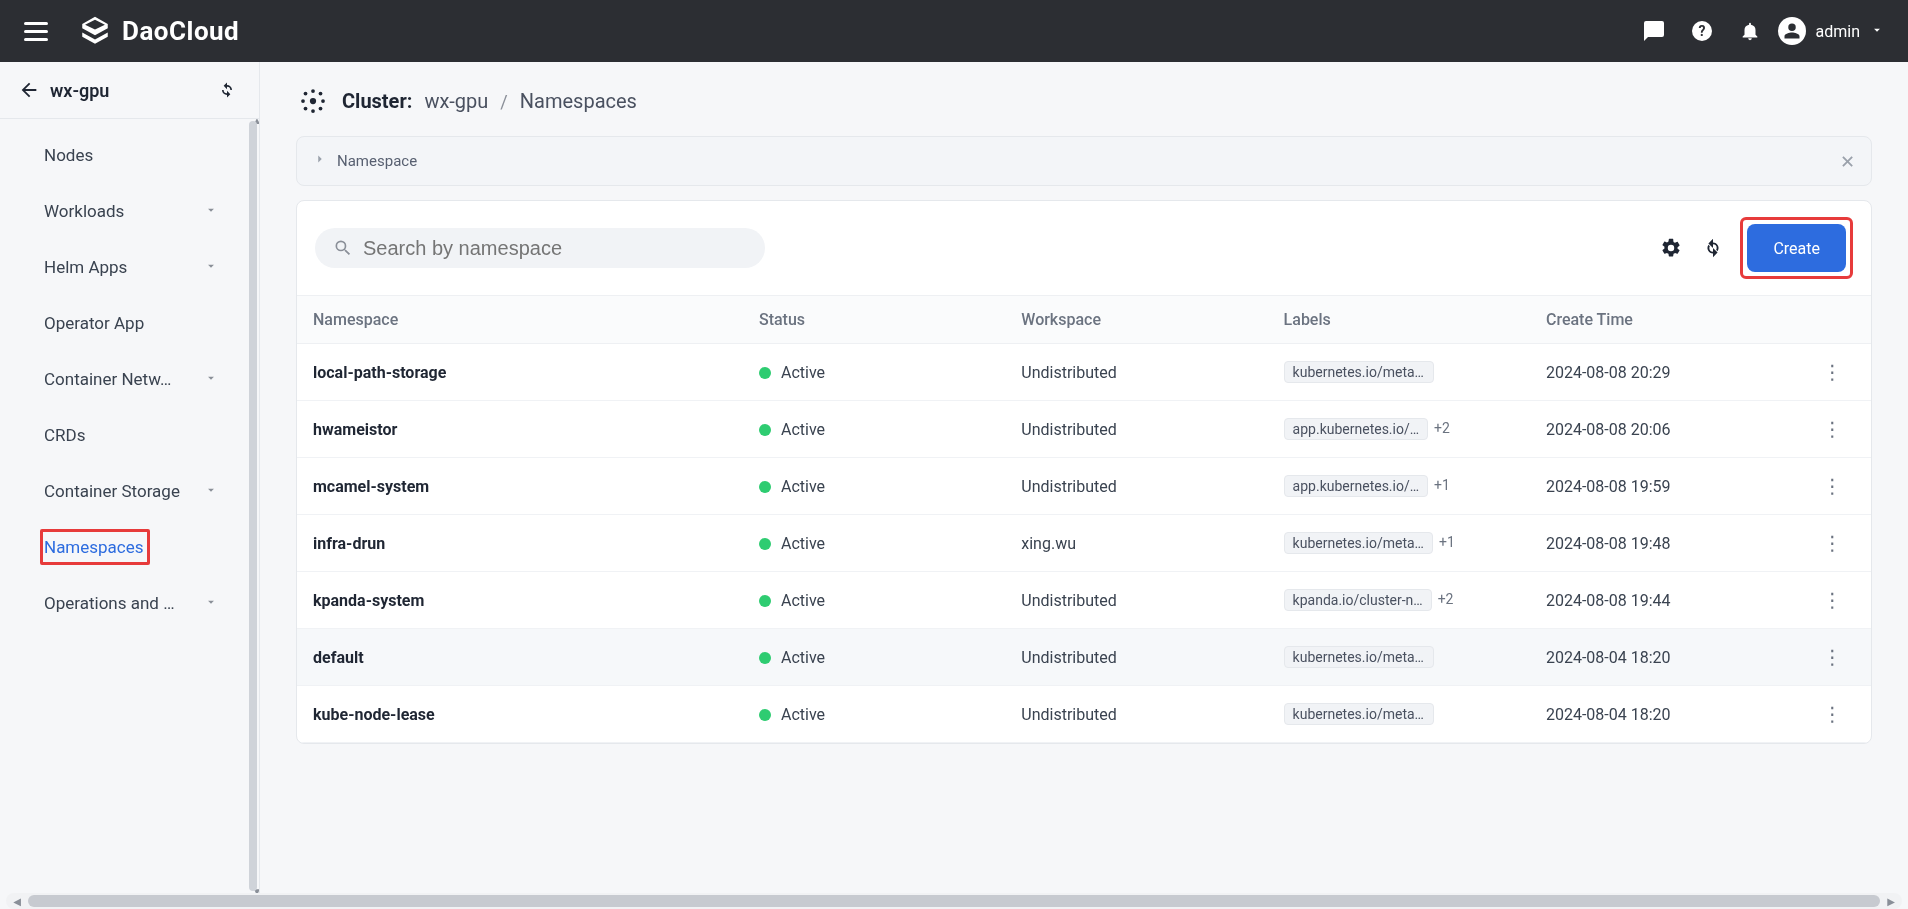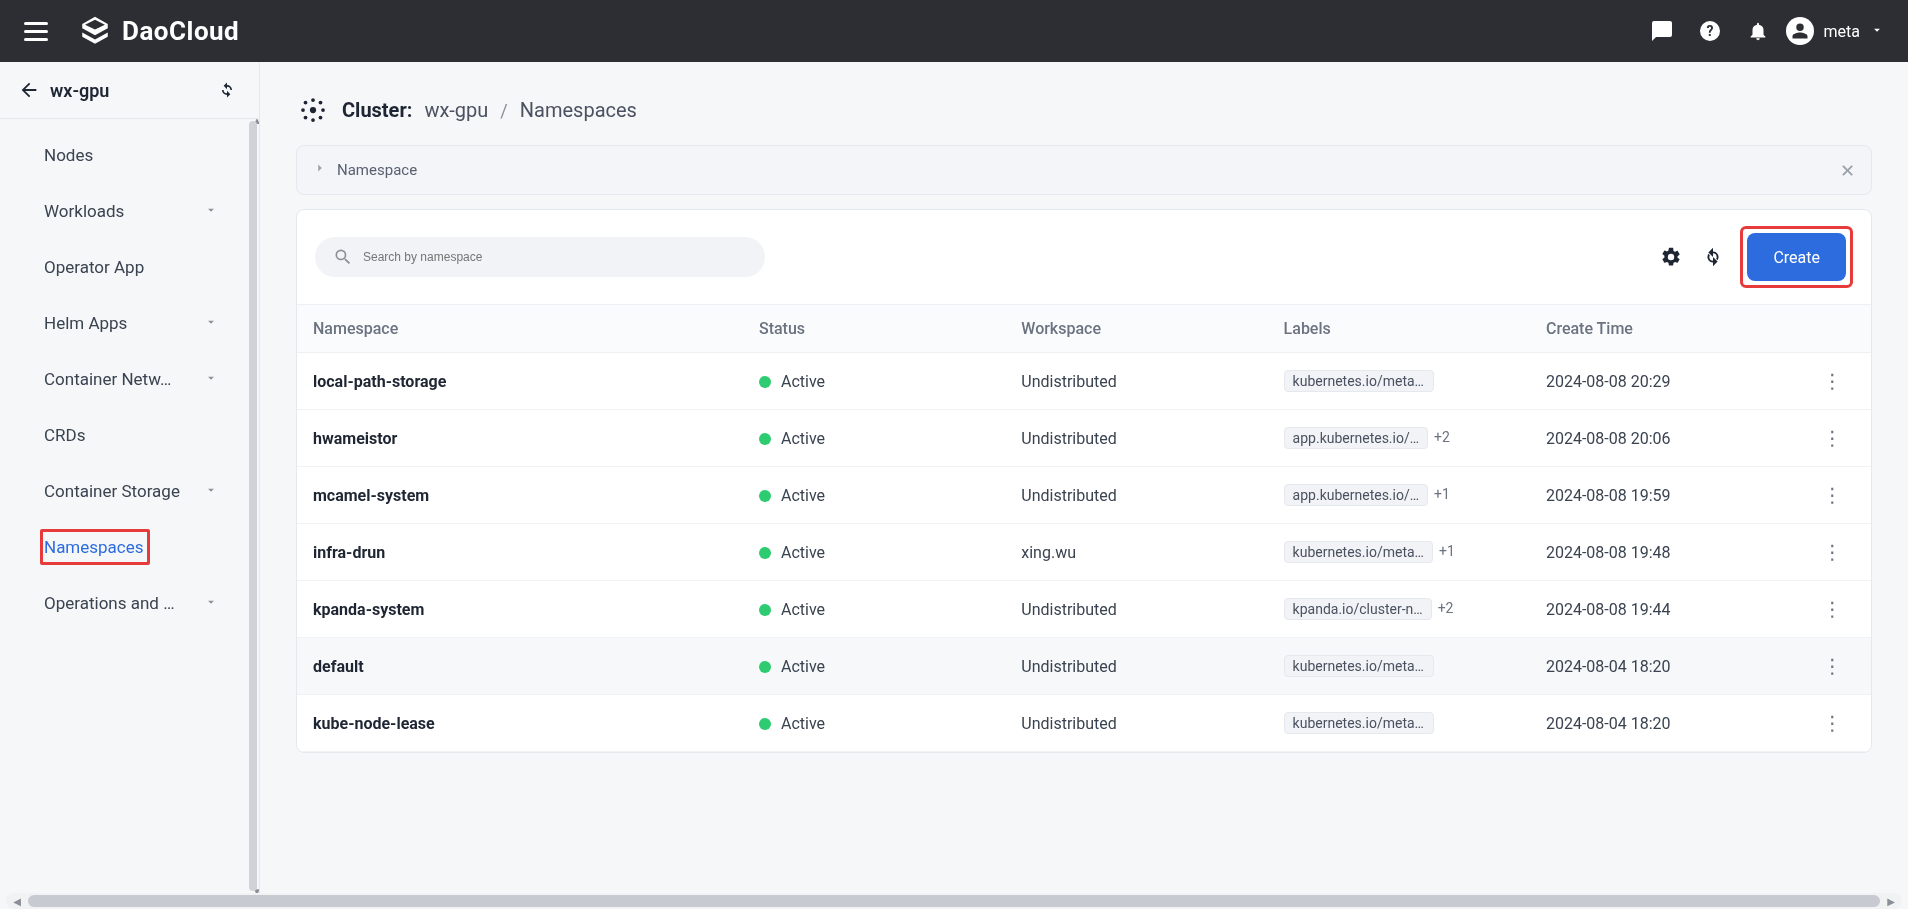--- a/index.html
+++ b/index.html
@@ -30,35 +30,35 @@
   .scroll-arrow-up, .scroll-arrow-down { position:absolute; right:-3px; font-size:10px; color:#8a8f98; cursor:pointer;}
   .scroll-arrow-up { top:-4px; }
   .scroll-arrow-down { bottom:-4px; }
   .nav-item { height:56px; display:flex; align-items:center; padding:0 20px 0 36px; font-size:17px; color:#3a4350; cursor:pointer; position:relative; width:232px;margin-left:8px;}
   .nav-item .chev { position:absolute; right:22px; top:50%; transform:translateY(-50%); color:#8a8f98; }
   .nav-item.active { color:#2d6cdf; }
   .nav-item.active .highlight { position:absolute; left:32px; top:10px; right:90px; bottom:10px; border:3px solid #e73b3b; border-radius:2px; pointer-events:none;}
   .nav-item .label { display:block; max-width:150px; white-space:nowrap; overflow:hidden; text-overflow:ellipsis; }
 
   
-  .main { flex:1; overflow:auto; padding:9px 0 0 0; position:relative; }
+  .main { flex:1; overflow:auto; padding:0 0 0 0; position:relative; }
   .crumb-bar { display:flex; align-items:center; padding:22px 36px 18px 36px; gap:12px; }
   .cluster-icon { width:34px; height:34px; display:flex; align-items:center; justify-content:center; }
   .crumb-bar .lbl { font-size:20px; font-weight:700; }
   .crumb-bar .link { font-size:20px; color:#4a5160; }
   .crumb-bar .sep { font-size:18px; color:#8a8f98; }
 
   .panel { margin:0 36px 14px 36px; background:#f3f5f8; border:1px solid #e5e8ec; border-radius:8px; height:50px; display:flex; align-items:center; padding:0 16px; color:#586071; font-size:15px;}
   .panel .chev-right { margin-right:10px; color:#9aa1ab;}
   .panel .close { margin-left:auto; color:#9aa1ab; font-size:18px; cursor:pointer;}
 
   .card { margin:0 36px; background:#fff; border:1px solid #e5e8ec; border-radius:8px; overflow:hidden;}
   .toolbar { display:flex; align-items:center; padding:16px 18px; gap:12px;}
   .search { background:#f1f3f6; border-radius:24px; height:40px; width:450px; display:flex; align-items:center; padding:0 18px; color:#8a8f98;}
-  .search input { border:none; background:transparent; outline:none; font-size:12px; margin-left:10px; flex:1; color:#3a4350;}
+  .search input { border:none; background:transparent; outline:none; font-size:20px; margin-left:10px; flex:1; color:#3a4350;}
   .toolbar .grow { flex:1; }
   .tool-icon { width:30px; height:30px; display:flex; align-items:center; justify-content:center; color:#3a4350; cursor:pointer;}
   .btn-yaml { background:#eef1f4; border-radius:8px; height:40px; padding:0 22px; font-size:16px; color:#3a4350; display:flex; align-items:center; cursor:pointer;}
   .btn-create { background:#2d6cdf; color:#fff; border-radius:8px; height:48px; padding:0 26px; font-size:16px; display:flex; align-items:center; cursor:pointer; position:relative;}
   .btn-create-wrap { position:relative; padding:4px; border:3px solid #e73b3b; border-radius:6px; }
 
   table { width:100%; border-collapse:collapse; }
   thead th { text-align:left; font-weight:500; color:#6b7380; font-size:16px; padding:14px 16px; background:#fafbfc; border-top:1px solid #eef0f3; border-bottom:1px solid #eef0f3;}
   tbody td { padding:16px 16px; border-bottom:1px solid #f0f2f5; font-size:16px; color:#3a4350; vertical-align:middle;}
   tbody tr.selected td { background:#f6f8fa; }
@@ -112,21 +112,21 @@
     <svg width="22" height="22" viewBox="0 0 24 24">
         <path fill="#fff" d="M12 22a2 2 0 0 0 2-2h-4a2 2 0 0 0 2 2zm6-6V11a6 6 0 0 0-5-5.91V4a1 1 0 1 0-2 0v1.09A6 6 0 0 0 6 11v5l-2 2v1h16v-1z"></path>
       </svg>
   </div>
   <div class="user-chip">
     <span class="avatar">
       <svg width="18" height="18" viewBox="0 0 24 24">
           <path fill="#2c2e33" d="M12 12a5 5 0 1 0-5-5 5 5 0 0 0 5 5zm0 2c-3.33 0-10 1.67-10 5v3h20v-3c0-3.33-6.67-5-10-5z"></path>
         </svg>
     </span>
-    <span>meta</span>
+    <span>admin</span>
     <span class="caret">
       <svg width="14" height="14" viewBox="0 0 24 24">
           <path fill="#fff" d="M7 10l5 5 5-5z"></path>
         </svg>
     </span>
   </div>
 </div>
 
 <div class="shell">
 
@@ -150,27 +150,27 @@
           <div class="nav-item">
             <span class="label">Nodes</span>
           </div>
           <div class="nav-item">
             <span class="label">Workloads</span>
             <span class="chev"><svg width="14" height="14" viewBox="0 0 24 24">
                 <path fill="#8a8f98" d="M7 10l5 5 5-5z"></path>
               </svg></span>
           </div>
           <div class="nav-item">
+            <span class="label">Helm Apps</span>
+            <span class="chev"><svg width="14" height="14" viewBox="0 0 24 24">
+                <path fill="#8a8f98" d="M7 10l5 5 5-5z"></path>
+              </svg></span>
+          </div>
+          <div class="nav-item">
             <span class="label">Operator App</span>
-          </div>
-          <div class="nav-item">
-            <span class="label">Helm Apps</span>
-            <span class="chev"><svg width="14" height="14" viewBox="0 0 24 24">
-                <path fill="#8a8f98" d="M7 10l5 5 5-5z"></path>
-              </svg></span>
           </div>
           <div class="nav-item">
             <span class="label">Container Netw…</span>
             <span class="chev"><svg width="14" height="14" viewBox="0 0 24 24">
                 <path fill="#8a8f98" d="M7 10l5 5 5-5z"></path>
               </svg></span>
           </div>
           <div class="nav-item">
             <span class="label">CRDs</span>
           </div>

